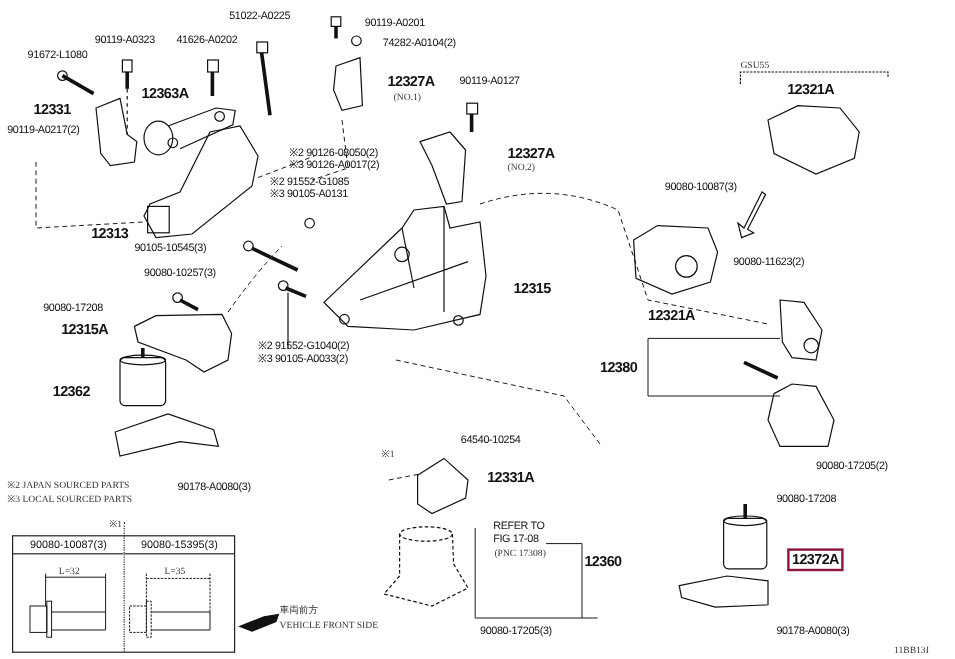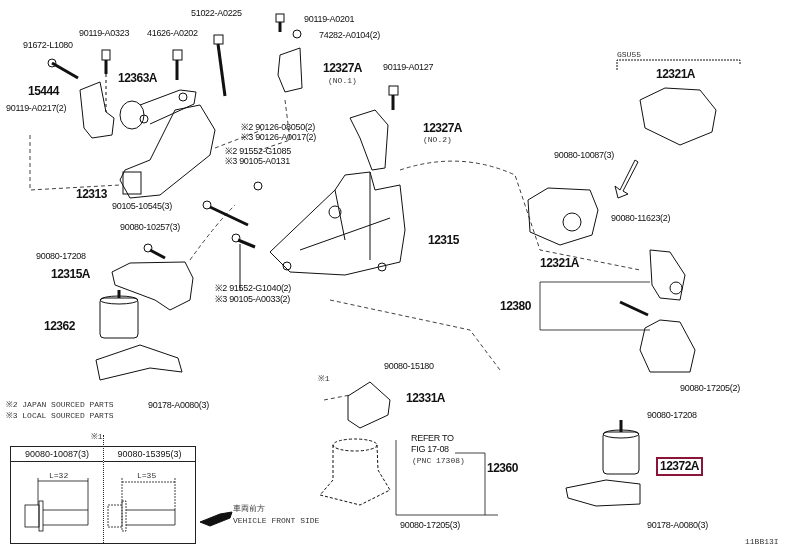--- a/index.html
+++ b/index.html
@@ -1,20 +1,20 @@
 <!DOCTYPE html>
 <html><head>
 <meta charset="utf-8">
 <style>
   html,body{margin:0;padding:0;background:#fff;}
   #stage{position:relative;width:796px;height:549px;overflow:hidden;background:#fff;font-family:"DejaVu Sans Mono","Liberation Mono",monospace;color:#111;}
   svg.art{position:absolute;left:0;top:0;width:796px;height:549px;}
   .lbl{position:absolute;font-size:9px;line-height:10px;white-space:nowrap;letter-spacing:-0.3px;font-family:"Liberation Sans",sans-serif;}
   .big{position:absolute;font-size:12px;line-height:13px;font-weight:bold;white-space:nowrap;letter-spacing:-0.5px;font-family:"Liberation Sans",sans-serif;}
-  .sub{position:absolute;font-size:8px;line-height:9px;white-space:nowrap;font-family:Liberation Mono, monospace;color:#333;}
+  .sub{position:absolute;font-size:8px;line-height:9px;white-space:nowrap;font-family:Liberation Serif, serif;color:#333;}
   .hl{border:2px solid #8a1538;padding:1px 2px;}
   .tbl{position:absolute;left:10px;top:446px;width:184px;height:96px;border:1px solid #222;}
   .tbl .hdr{position:absolute;top:0;height:14px;font-size:9px;line-height:14px;text-align:center;border-bottom:1px solid #222;font-family:"Liberation Sans",sans-serif;}
   .tbl .div{position:absolute;left:92px;top:-12px;width:0;height:108px;border-left:1px dotted #222;}
 </style>
 </head>
 <body>
 
 <div id="stage">
 
@@ -158,21 +158,21 @@
   <span class="lbl" style="left:79px;top:28px">90119-A0323</span>
   <span class="lbl" style="left:147px;top:28px">41626-A0202</span>
   <span class="lbl" style="left:191px;top:8px">51022-A0225</span>
   <span class="lbl" style="left:304px;top:14px">90119-A0201</span>
   <span class="lbl" style="left:319px;top:30px">74282-A0104(2)</span>
   <span class="big" style="left:323px;top:62px">12327A</span>
   <span class="sub" style="left:328px;top:76px">(NO.1)</span>
   <span class="lbl" style="left:383px;top:62px">90119-A0127</span>
   <span class="big" style="left:423px;top:122px">12327A</span>
   <span class="sub" style="left:423px;top:135px">(NO.2)</span>
-  <span class="big" style="left:28px;top:85px">15444</span>
+  <span class="big" style="left:28px;top:85px">12331</span>
   <span class="big" style="left:118px;top:72px">12363A</span>
   <span class="lbl" style="left:6px;top:103px">90119-A0217(2)</span>
   <span class="lbl" style="left:241px;top:122px">※2 90126-08050(2)</span>
   <span class="lbl" style="left:241px;top:132px">※3 90126-A0017(2)</span>
   <span class="lbl" style="left:225px;top:146px">※2 91552-G1085</span>
   <span class="lbl" style="left:225px;top:156px">※3 90105-A0131</span>
   <span class="big" style="left:76px;top:188px">12313</span>
   <span class="lbl" style="left:112px;top:201px">90105-10545(3)</span>
   <span class="lbl" style="left:120px;top:222px">90080-10257(3)</span>
   <span class="lbl" style="left:36px;top:251px">90080-17208</span>
@@ -184,21 +184,21 @@
   <span class="lbl" style="left:148px;top:400px">90178-A0080(3)</span>
   <span class="sub" style="left:6px;top:400px">※2 JAPAN SOURCED PARTS</span>
   <span class="sub" style="left:6px;top:411px">※3 LOCAL SOURCED PARTS</span>
   <span class="sub" style="left:617px;top:50px">GSU55</span>
   <span class="big" style="left:656px;top:68px">12321A</span>
   <span class="lbl" style="left:554px;top:150px">90080-10087(3)</span>
   <span class="lbl" style="left:611px;top:213px">90080-11623(2)</span>
   <span class="big" style="left:540px;top:257px">12321A</span>
   <span class="big" style="left:500px;top:300px">12380</span>
   <span class="lbl" style="left:680px;top:383px">90080-17205(2)</span>
-  <span class="lbl" style="left:384px;top:361px">90080-15180</span>
+  <span class="lbl" style="left:384px;top:361px">64540-10254</span>
   <span class="sub" style="left:318px;top:374px">※1</span>
   <span class="big" style="left:406px;top:392px">12331A</span>
   <span class="lbl" style="left:411px;top:433px">REFER TO</span>
   <span class="lbl" style="left:411px;top:444px">FIG 17-08</span>
   <span class="sub" style="left:412px;top:456px">(PNC 17308)</span>
   <span class="big" style="left:487px;top:462px">12360</span>
   <span class="lbl" style="left:400px;top:520px">90080-17205(3)</span>
   <span class="lbl" style="left:647px;top:410px">90080-17208</span>
   <span class="big hl" style="left:656px;top:457px">12372A</span>
   <span class="lbl" style="left:647px;top:520px">90178-A0080(3)</span>

